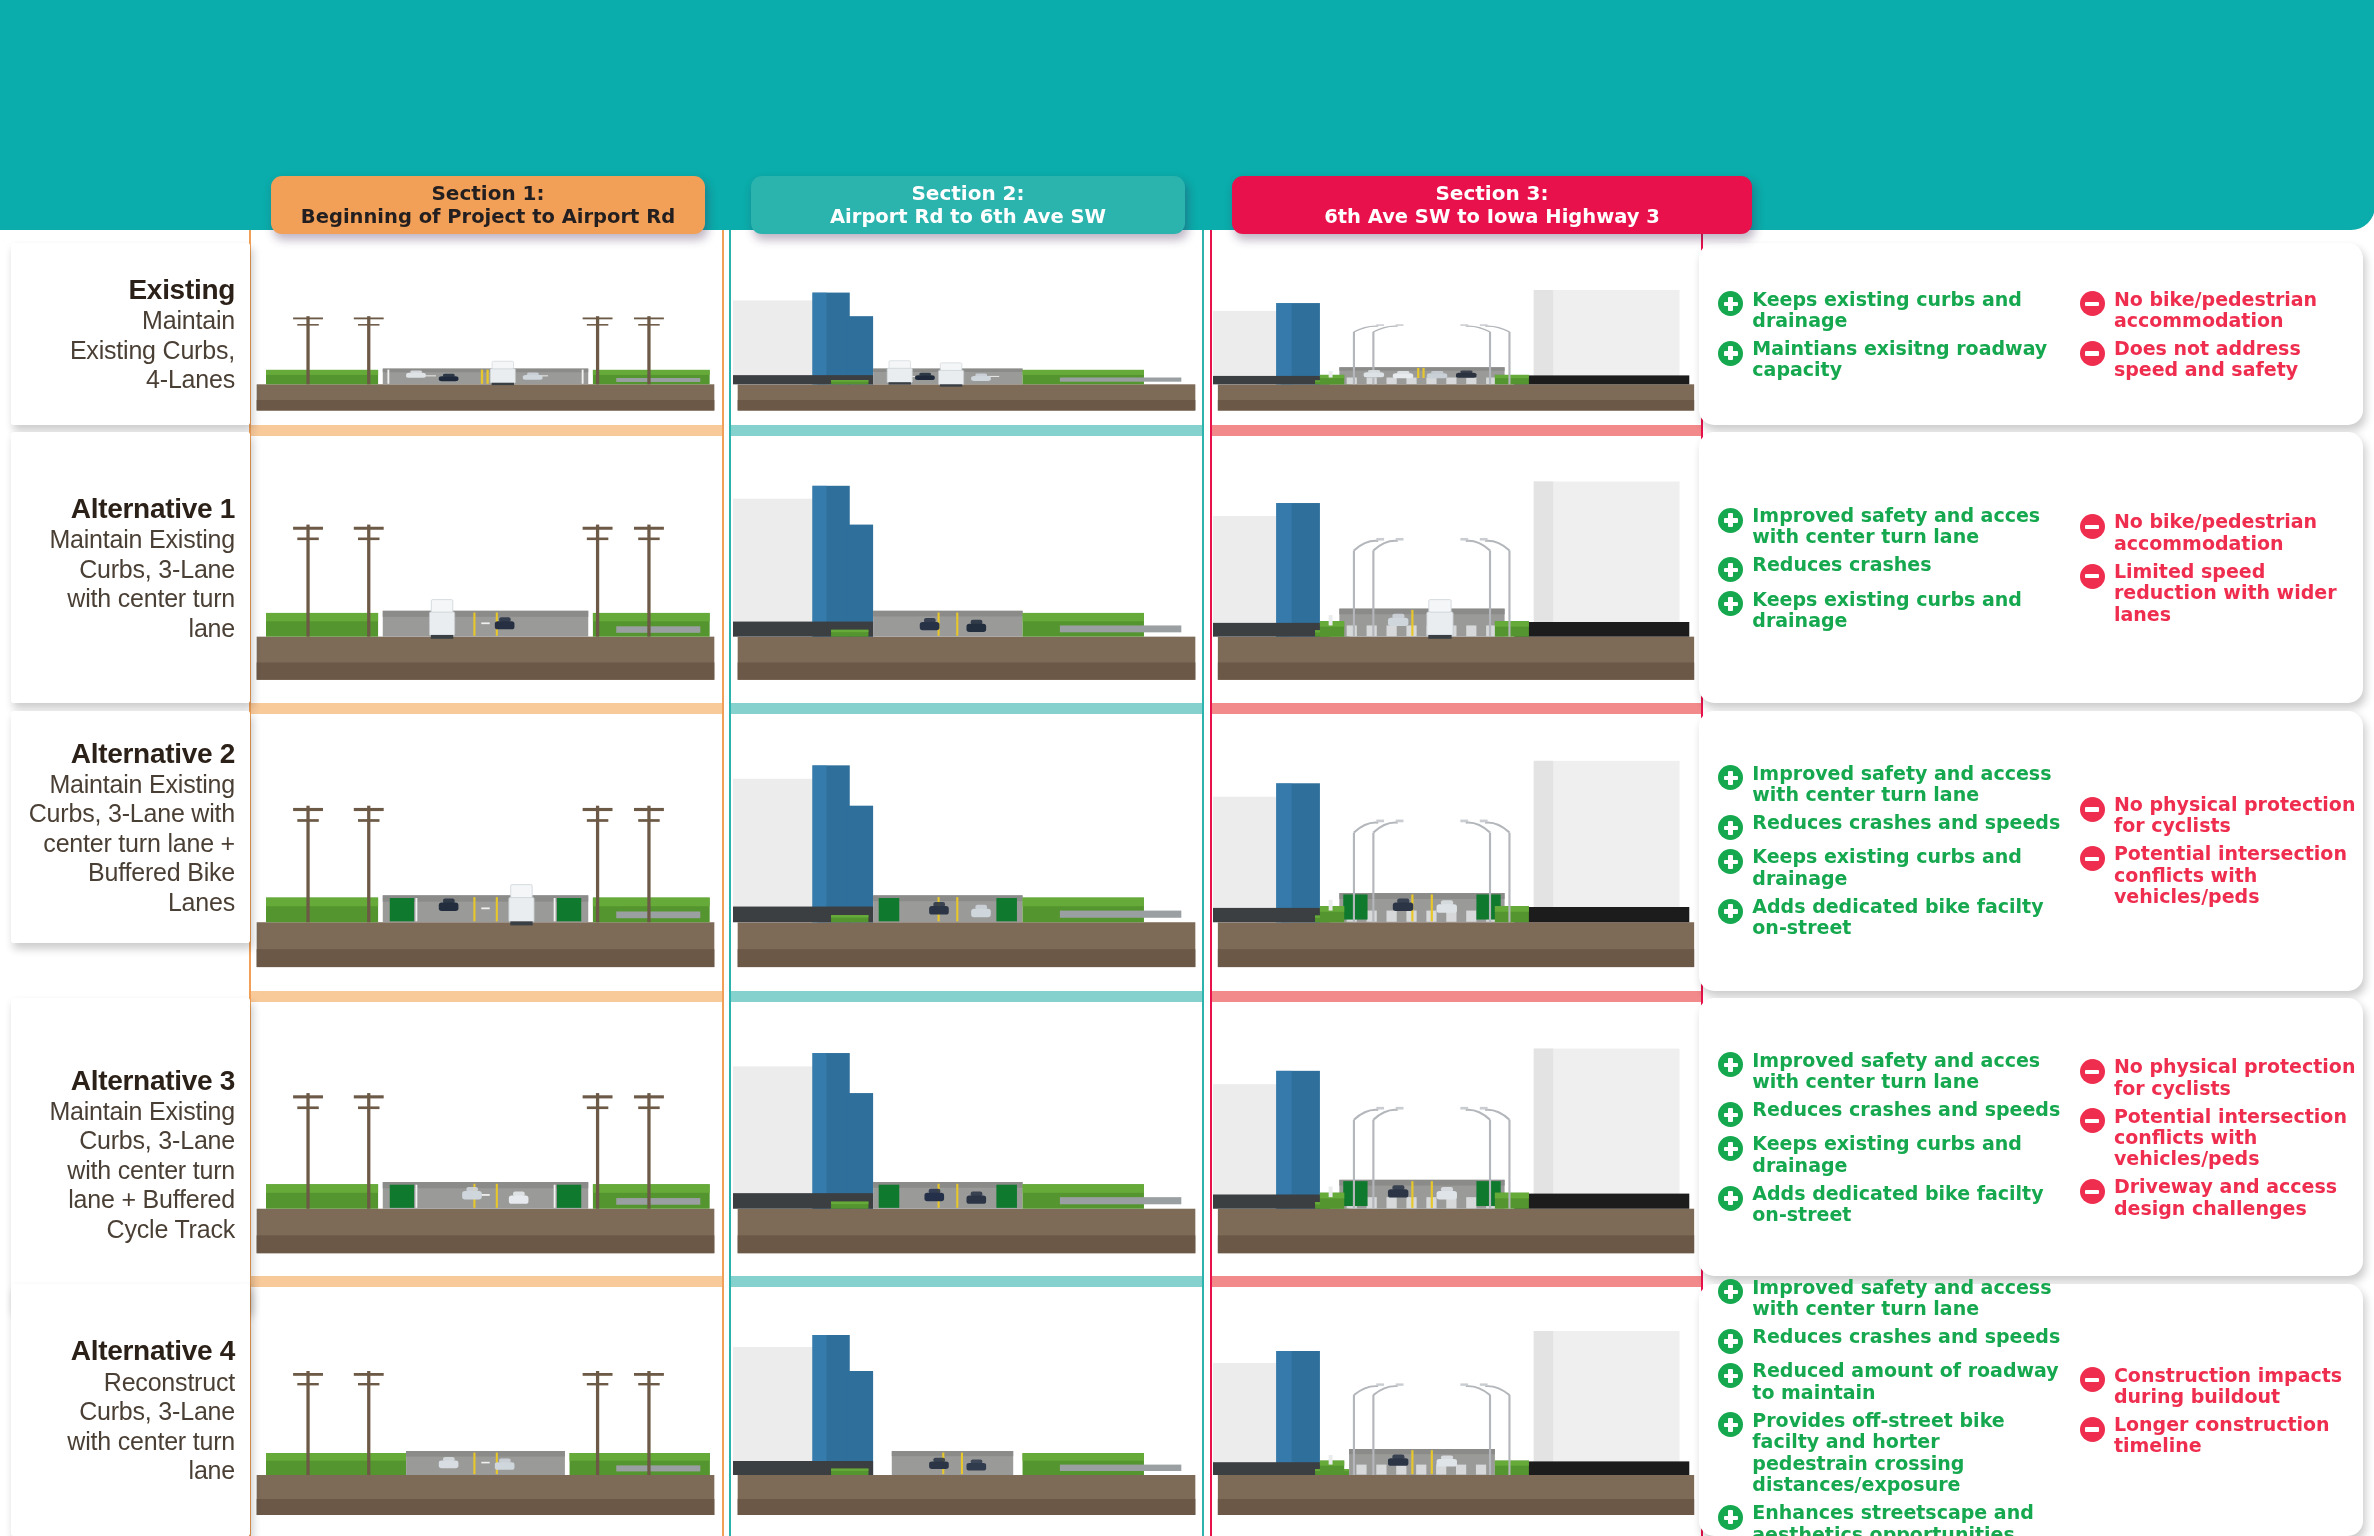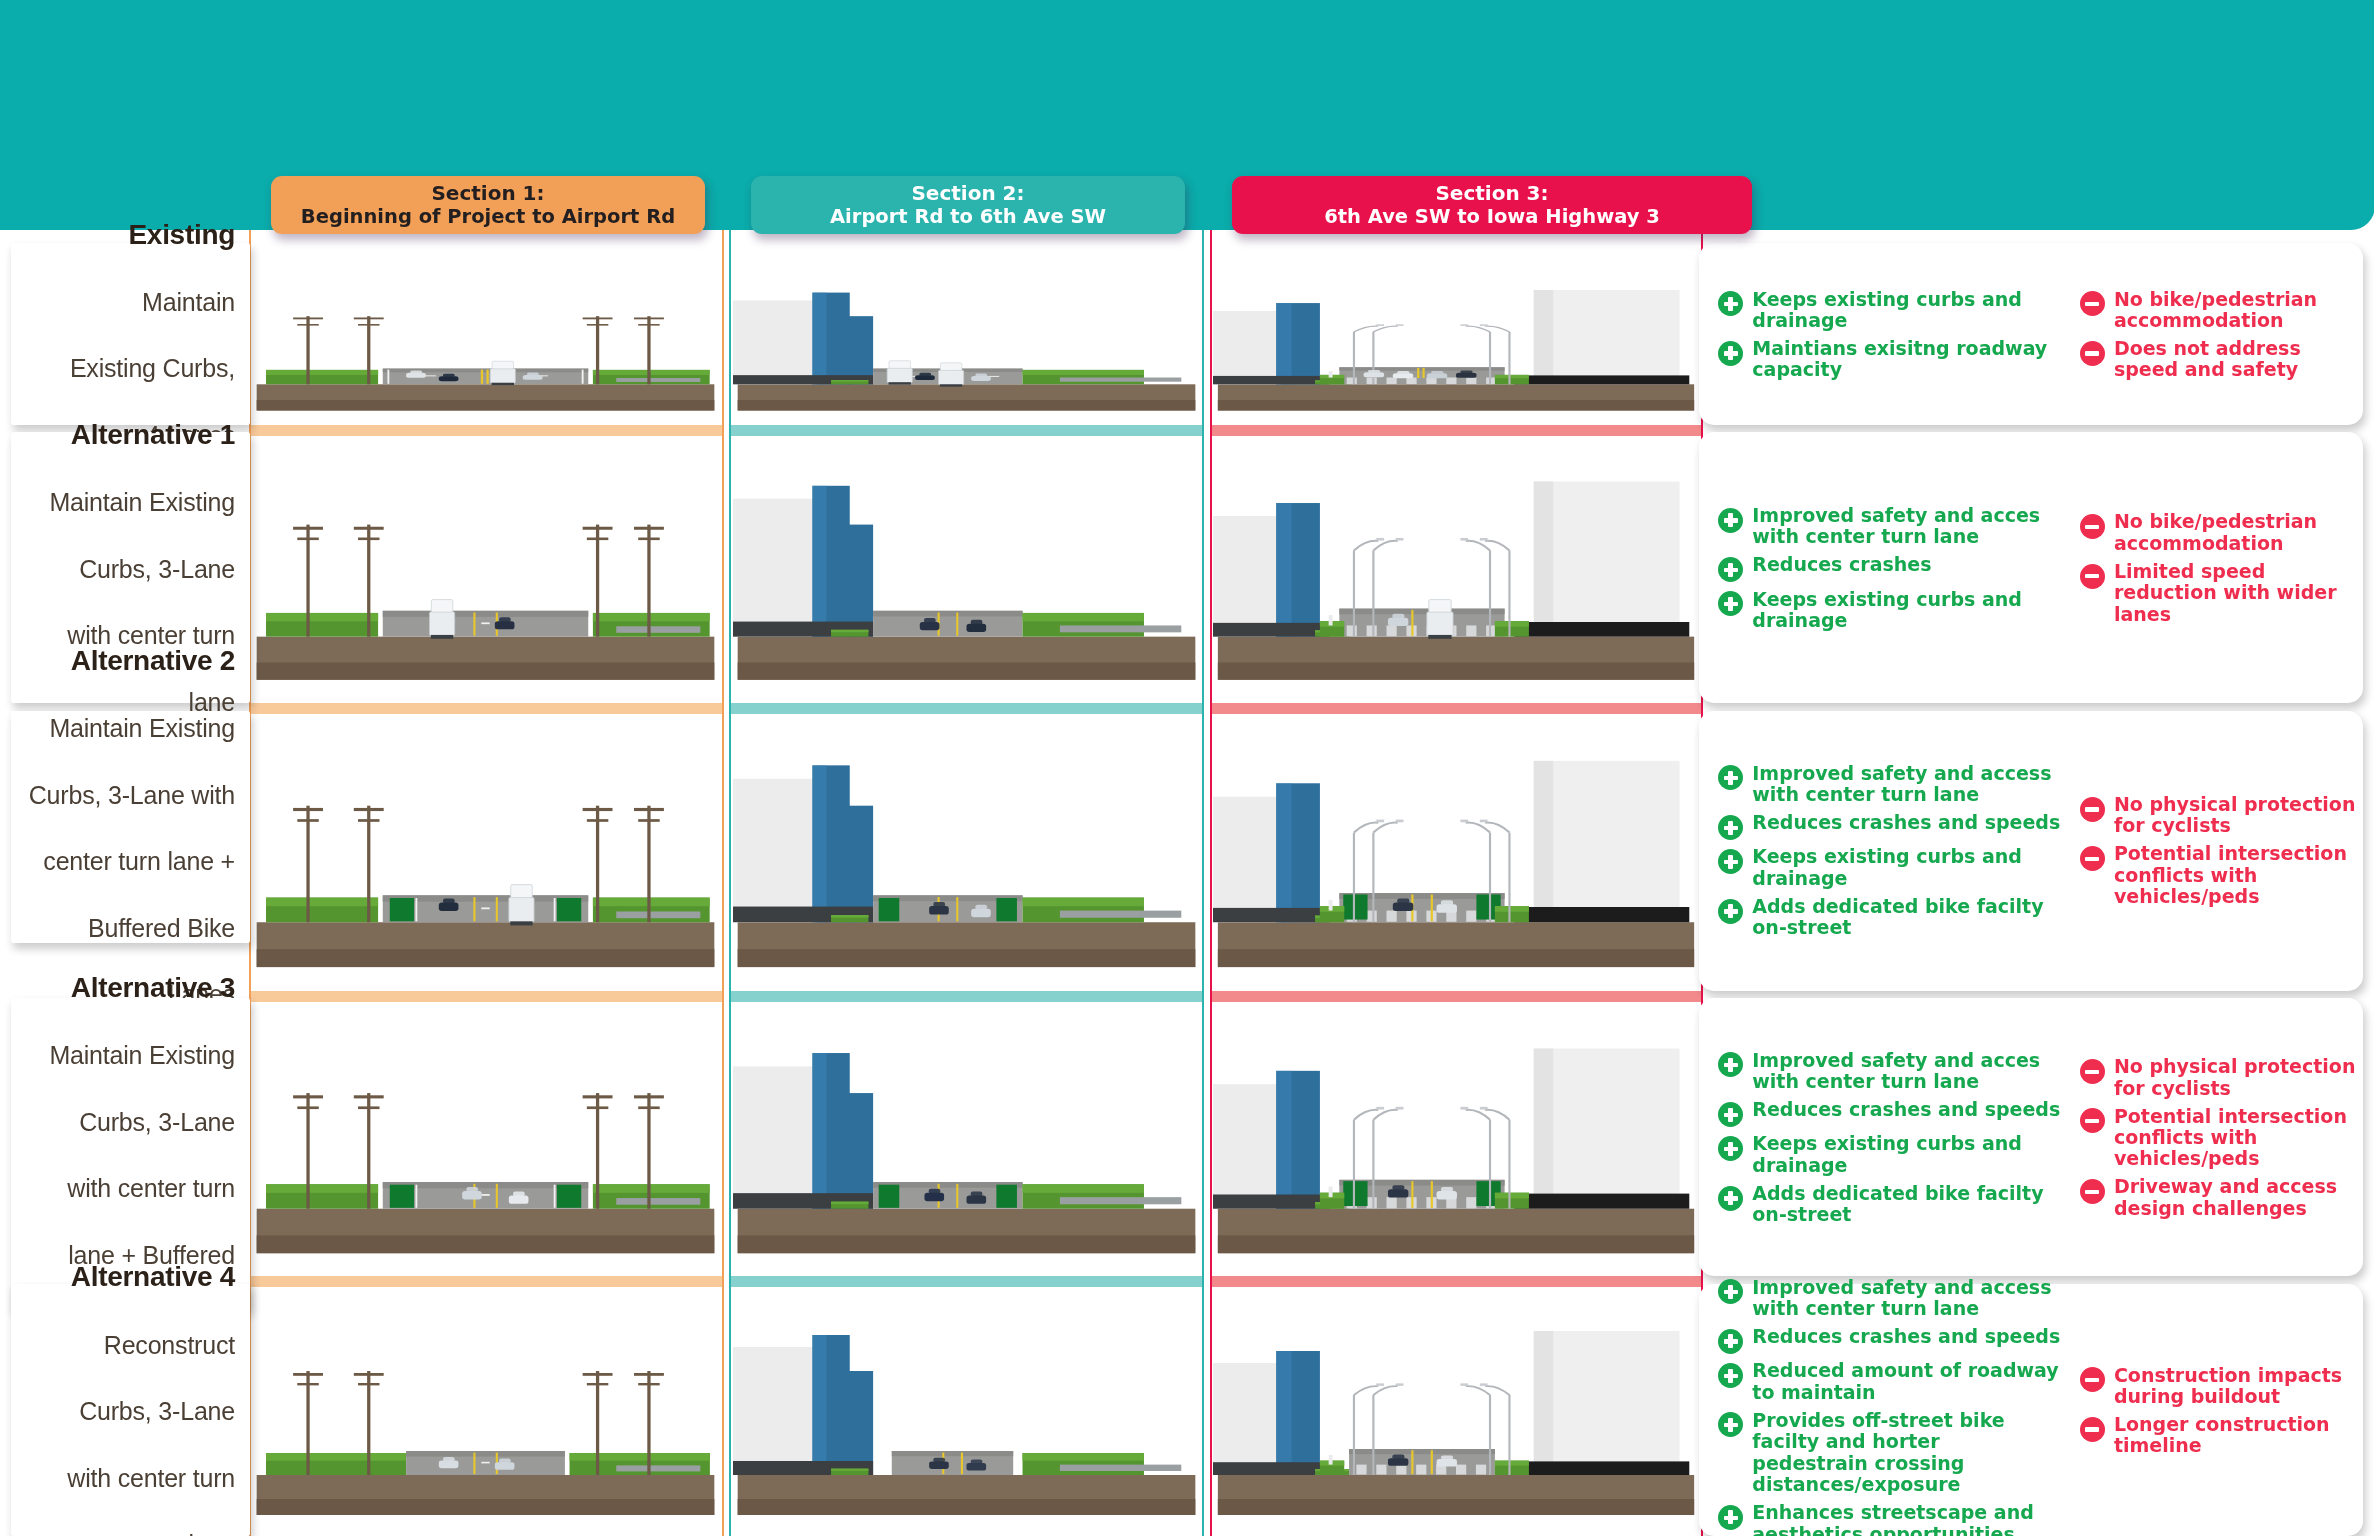--- a/index.html
+++ b/index.html
@@ -92,21 +92,20 @@
   .left-card {
     position: absolute;
     background: #ffffff;
     border-radius: 2.8px;
     box-shadow: 2.8px 5.6px 8.3px rgba(0,0,0,0.20);
     z-index: 5;
     display: flex; flex-direction: column;
     align-items: flex-end; justify-content: center;
     padding-right: 15px; padding-left: 9.3px;
     text-align: right;
-    gap: 37px;
   }
   .opt-title {
     font-size: 28px; font-weight: bold; color: #2b2118;
     line-height: 1.18; letter-spacing: -0.3px;
   }
   .opt-desc {
     font-size: 25px; color: #4a3f34; line-height: 1.18;
     font-weight: 300; letter-spacing: -0.2px;
   }
 

